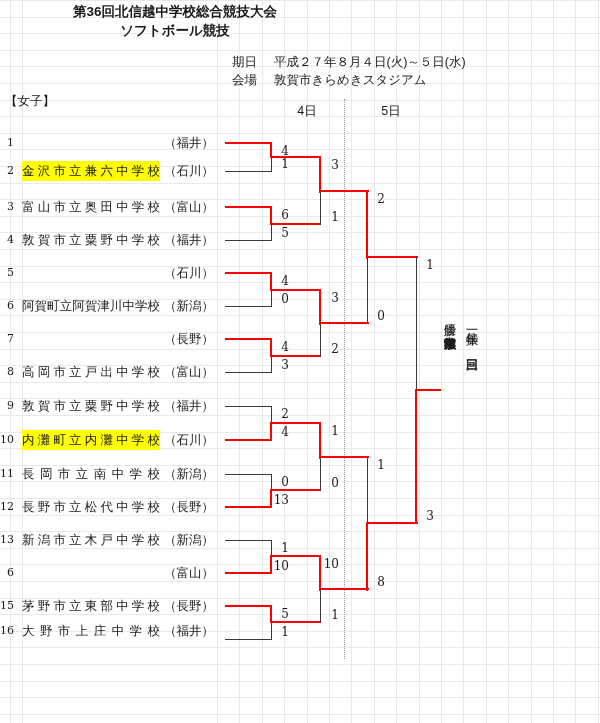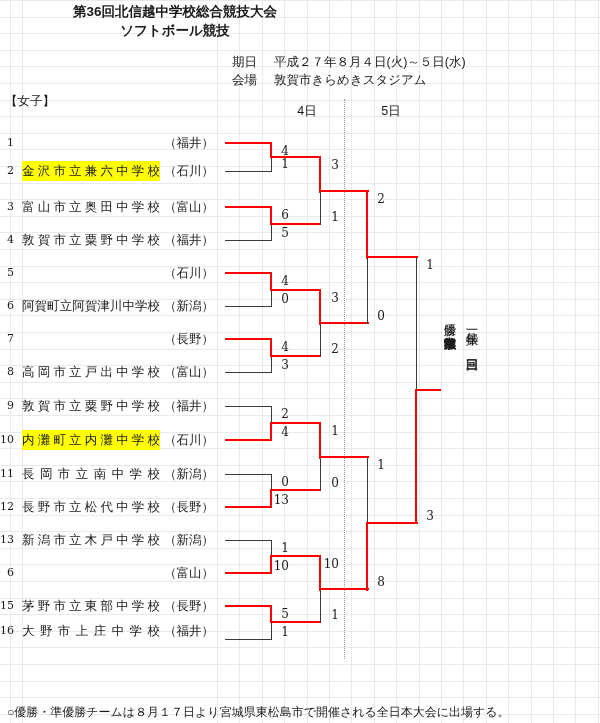--- a/index.html
+++ b/index.html
@@ -226,15 +226,14 @@
   <span class="score" style="left:367px;top:310px">0</span>
   <span class="score" style="left:367px;top:459px">1</span>
   <span class="score" style="left:367px;top:576px">8</span>
 
   <span class="score" style="left:416px;top:259px">1</span>
   <span class="score" style="left:416px;top:510px">3</span>
 
   <div class="vtext" style="left:441px;top:314px">優勝　魚津市立東部中学校</div>
   <div class="vtext" style="left:463px;top:323px">一〇年振り　三回目</div>
 
-  <div class="footer">○優勝・準優勝チームは８月１７日より宮城県東松島市で開催される全日本大会に出場する。</div>
 
 </div>
 
 </body></html>

